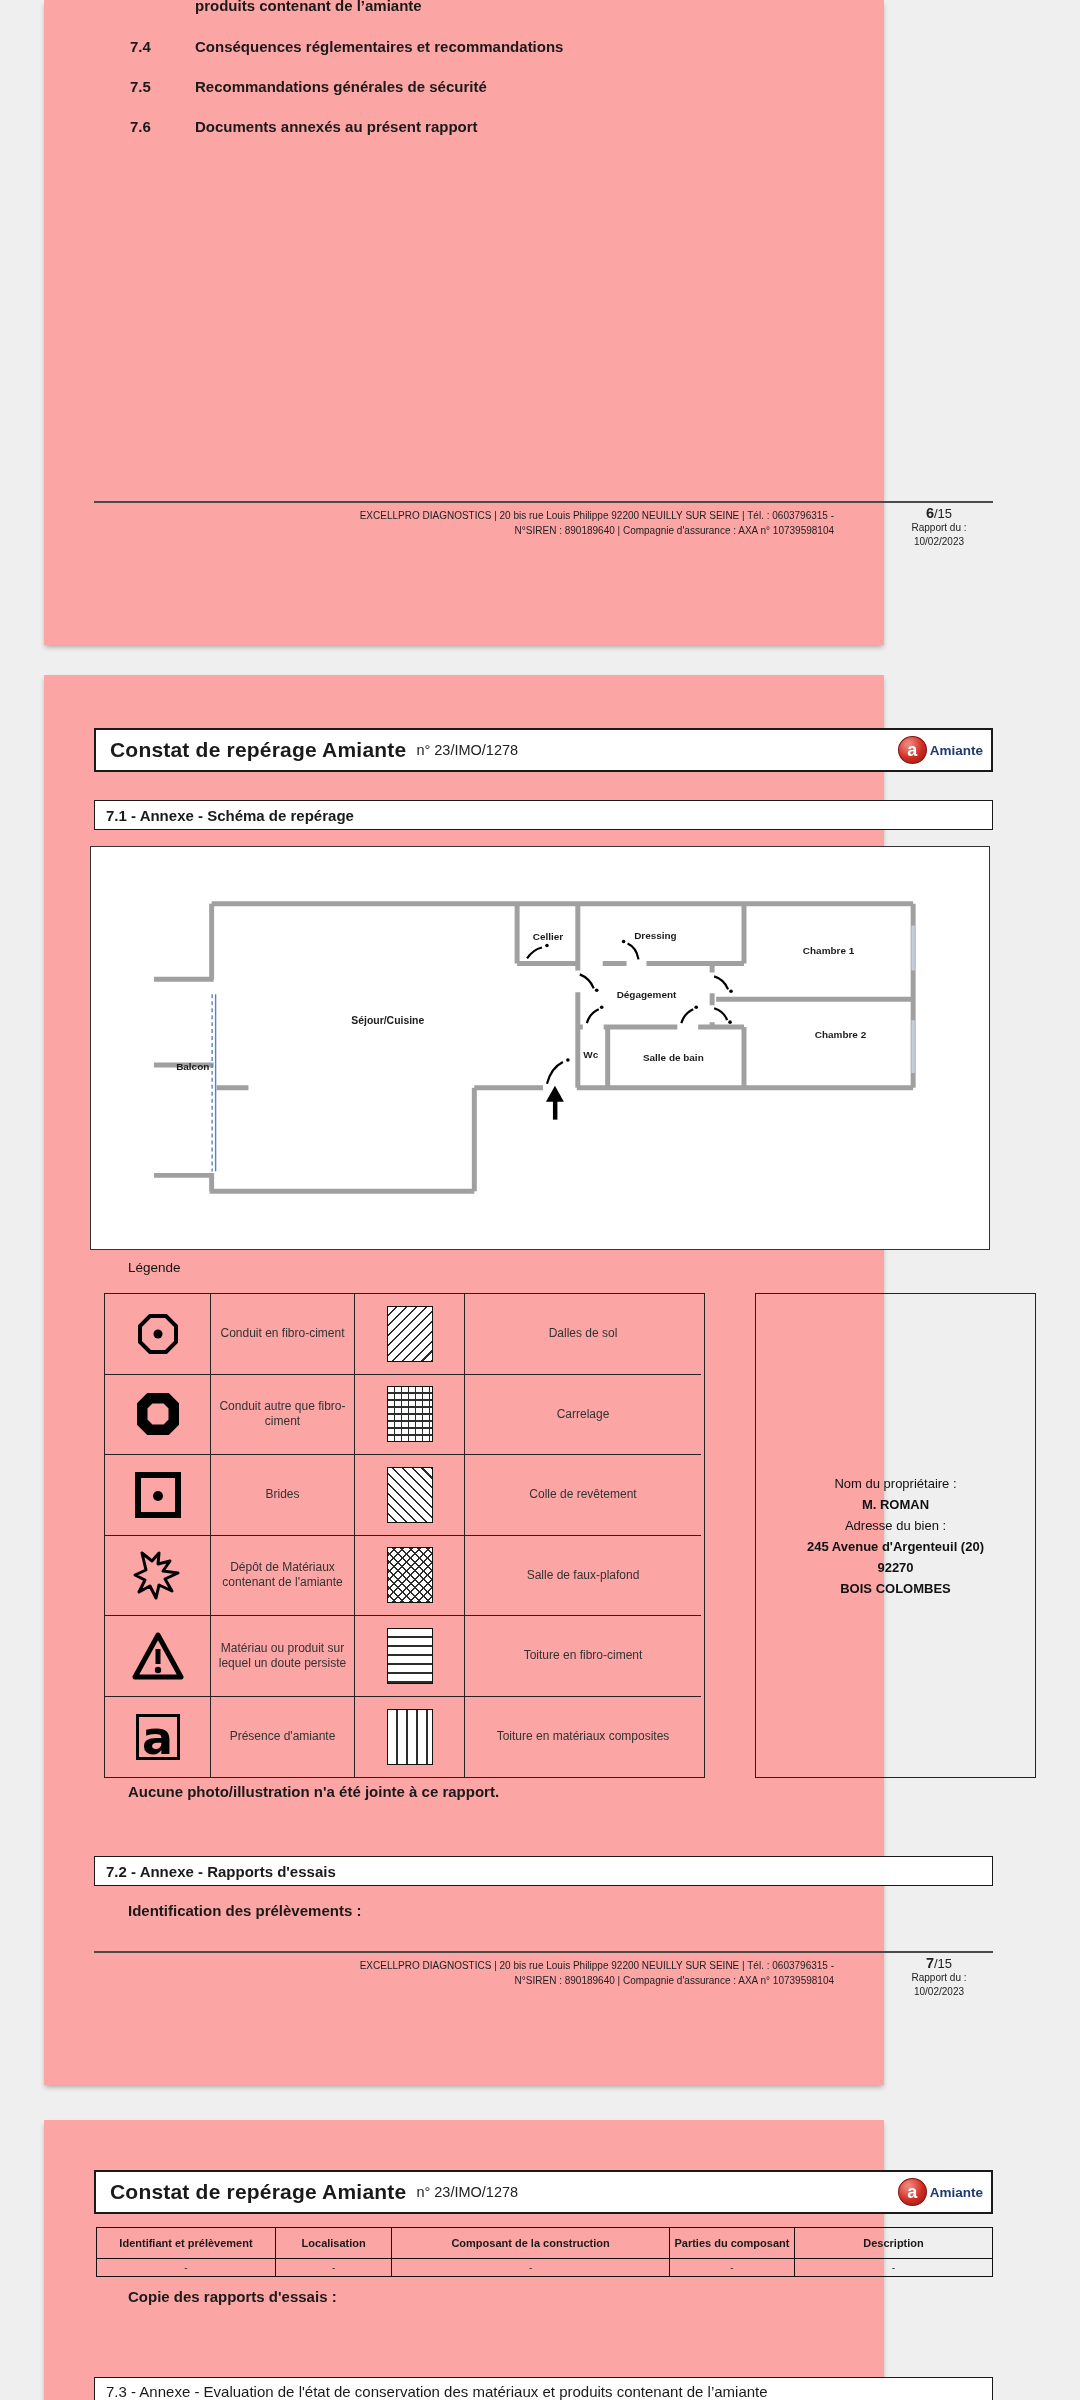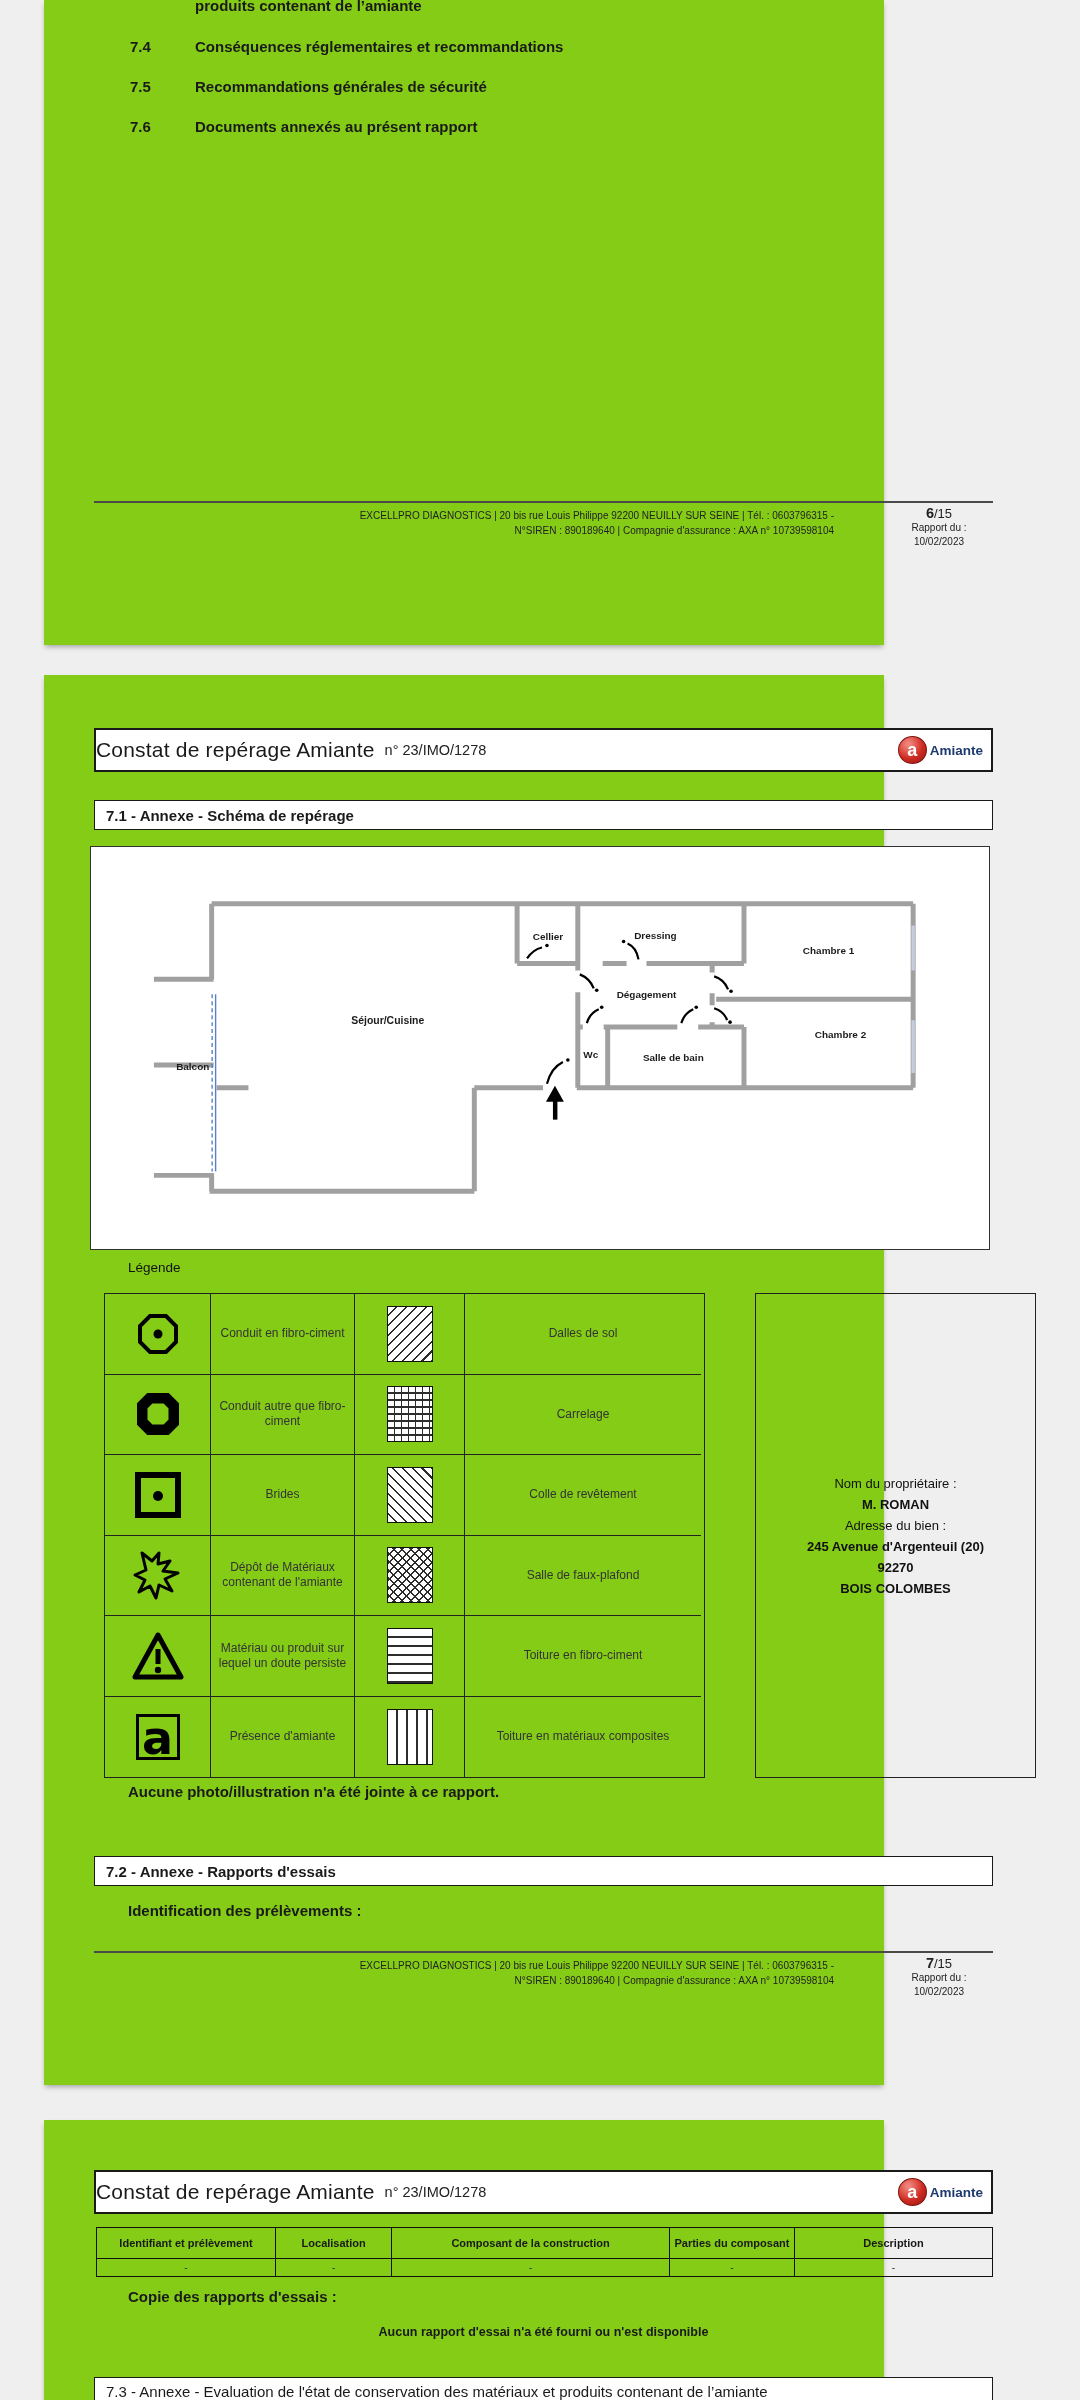--- a/index.html
+++ b/index.html
@@ -1,35 +1,35 @@
 <!DOCTYPE html>
 <html><head>
 <meta charset="utf-8">
 <style>
   html,body{margin:0;padding:0;}
   body{font-family:"Liberation Sans",sans-serif;color:#1a1a1a;}
   .canvas{position:relative;width:1080px;height:2400px;background:#efeff0;overflow:hidden;}
-  .page{position:absolute;left:44px;width:840px;background:#84cc16;box-shadow:0 3px 5px -1px rgba(0,0,0,.30);}
+  .page{position:absolute;left:44px;width:840px;background:#fca5a5;box-shadow:0 3px 5px -1px rgba(0,0,0,.30);}
 
   
   .toc-item{position:absolute;left:0;width:100%;font-weight:bold;font-size:15px;}
   .toc-num{position:absolute;left:86px;}
   .toc-label{position:absolute;left:151px;}
 
   
   .footer-rule{position:absolute;left:50px;width:899px;height:0;border-top:2px solid #4a4a4a;}
   .footer-left{position:absolute;left:70px;width:720px;text-align:right;font-size:10px;line-height:15px;color:#222;}
   .footer-right{position:absolute;left:839px;width:112px;text-align:center;color:#222;}
   .footer-page{font-size:13px;}
   .footer-page b{font-size:14.5px;}
   .footer-sub{font-size:10px;line-height:14px;}
 
   
   .hdr{position:absolute;left:50px;width:899px;height:44px;border:2px solid #1a1a1a;box-sizing:border-box;background:#fff;display:flex;align-items:center;}
-  .hdr-title{font-size:21px;font-weight:normal;margin-left:0;letter-spacing:.2px;}
+  .hdr-title{font-size:21px;font-weight:bold;margin-left:14px;letter-spacing:.2px;}
   .hdr-num{font-size:14.5px;margin-left:10px;color:#222;}
   .hdr-logo{margin-left:auto;margin-right:8px;display:flex;align-items:center;gap:3px;}
   .logo-ball{width:29px;height:28px;border-radius:50%;background:radial-gradient(circle at 35% 28%,#ef8379 8%,#cf2b22 55%,#8e1812 100%);color:#fff;font-weight:bold;font-size:18px;display:flex;align-items:center;justify-content:center;border:1px solid #7e120d;box-sizing:border-box;}
   .logo-word{color:#1e3a6e;font-weight:bold;font-size:13.5px;}
 
   
   .sect{position:absolute;left:50px;width:899px;height:30px;border:1.6px solid #1a1a1a;box-sizing:border-box;display:flex;align-items:center;background:#fff;}
   .sect span{margin-left:11px;font-size:15px;font-weight:bold;}
   .sect.thin span{font-weight:normal;font-size:15px;}
 
@@ -322,20 +322,19 @@
       <div class="rrow rdata">
         <div class="rcell c1">-</div>
         <div class="rcell c2">-</div>
         <div class="rcell c3">-</div>
         <div class="rcell c4">-</div>
         <div class="rcell c5">-</div>
       </div>
     </div>
 
     <div class="para-bold" style="left:84px;top:168px;">Copie des rapports d'essais :</div>
-    <div class="center-note" style="top:205px;">Aucun rapport d'essai n'a été fourni ou n'est disponible</div>
 
     <div class="sect thin" style="top:257px;height:40px;align-items:flex-start;">
       <span style="margin-top:5px;">7.3 - Annexe - Evaluation de l'état de conservation des matériaux et produits contenant de l’amiante</span>
     </div>
   </div>
 
 </div>
 
 </body></html>

